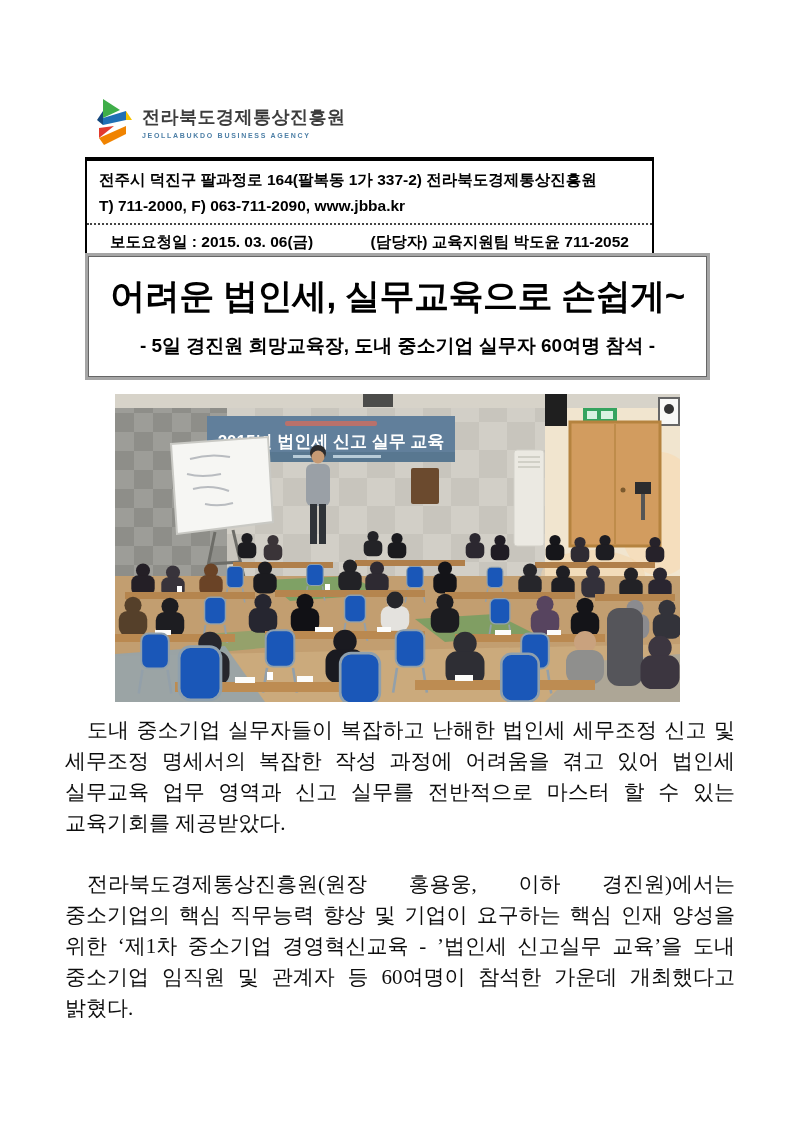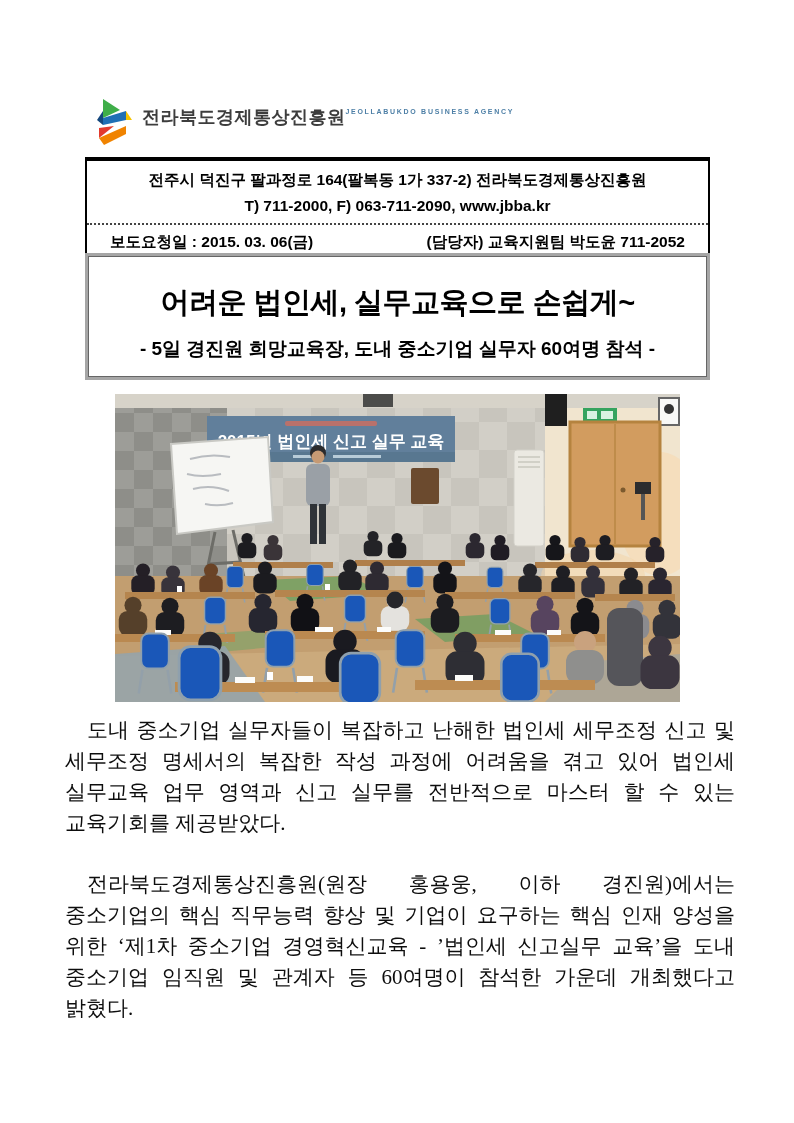--- a/index.html
+++ b/index.html
@@ -3,45 +3,45 @@
 <meta charset="utf-8">
 <style>
   html,body{margin:0;padding:0;background:#fff;}
   .page{
     position:relative;width:794px;height:1123px;margin:0 auto;background:#fff;
     font-family:"Liberation Sans",sans-serif;color:#000;overflow:hidden;
   }
   
   .logo{position:absolute;left:95px;top:98px;display:flex;align-items:flex-start;gap:9px;}
   .logo-mark{width:38px;height:54px;flex:0 0 auto;}
-  .logo-text{display:flex;flex-direction:row;margin-top:7px;}
+  .logo-text{display:flex;flex-direction:column;margin-top:7px;}
   .logo-ko{font-size:18px;font-weight:bold;color:#3d3d3d;letter-spacing:.5px;white-space:nowrap;}
   .logo-en{font-size:7px;font-weight:bold;color:#4d7fa6;letter-spacing:1.7px;margin-top:3px;white-space:nowrap;}
   .masthead-title{
     position:absolute;top:88px;right:82px;font-size:47px;font-weight:900;
     letter-spacing:5px;color:#000;white-space:nowrap;
   }
   
   .info-box{
-    position:absolute;left:85px;top:157px;width:625px;box-sizing:border-box;
-    border:2px solid #000;border-top-width:4px;background:#fff;text-align:center;
+    position:absolute;left:85px;top:157px;width:569px;box-sizing:border-box;
+    border:2px solid #000;border-top-width:4px;background:#fff;
   }
   .info-address{padding:6px 12px 5px;font-weight:bold;font-size:15.5px;line-height:1.65;white-space:nowrap;}
   .info-divider{border:none;border-top:2px dotted #444;margin:0;}
   .info-request{
     display:flex;justify-content:space-between;align-items:center;
     padding:7px 23px;font-weight:bold;font-size:15.5px;white-space:nowrap;
   }
   
   .headline-box{
     position:absolute;left:85px;top:253px;width:625px;height:127px;box-sizing:border-box;
     border:3px solid #a6a6a6;box-shadow:inset 0 0 0 1px #666;
     background:#fff;text-align:center;
   }
-  .headline-title{margin:27px 0 0;font-size:29px;font-weight:900;letter-spacing:-.5px;white-space:nowrap;}
+  .headline-title{margin:17px 0 0;font-size:35px;font-weight:900;letter-spacing:-.5px;white-space:nowrap;}
   .headline-subtitle{margin:13px 4px 0;font-size:19px;font-weight:bold;white-space:nowrap;}
   
   .photo{position:absolute;left:115px;top:394px;width:565px;height:308px;}
   .photo svg{display:block;width:100%;height:100%;}
   
   .body-text{
     position:absolute;left:62px;top:712px;width:676px;
     font-family:"Liberation Serif","DejaVu Serif",serif;
     font-size:21px;line-height:31px;text-align:justify;color:#0d0d0d;
   }

